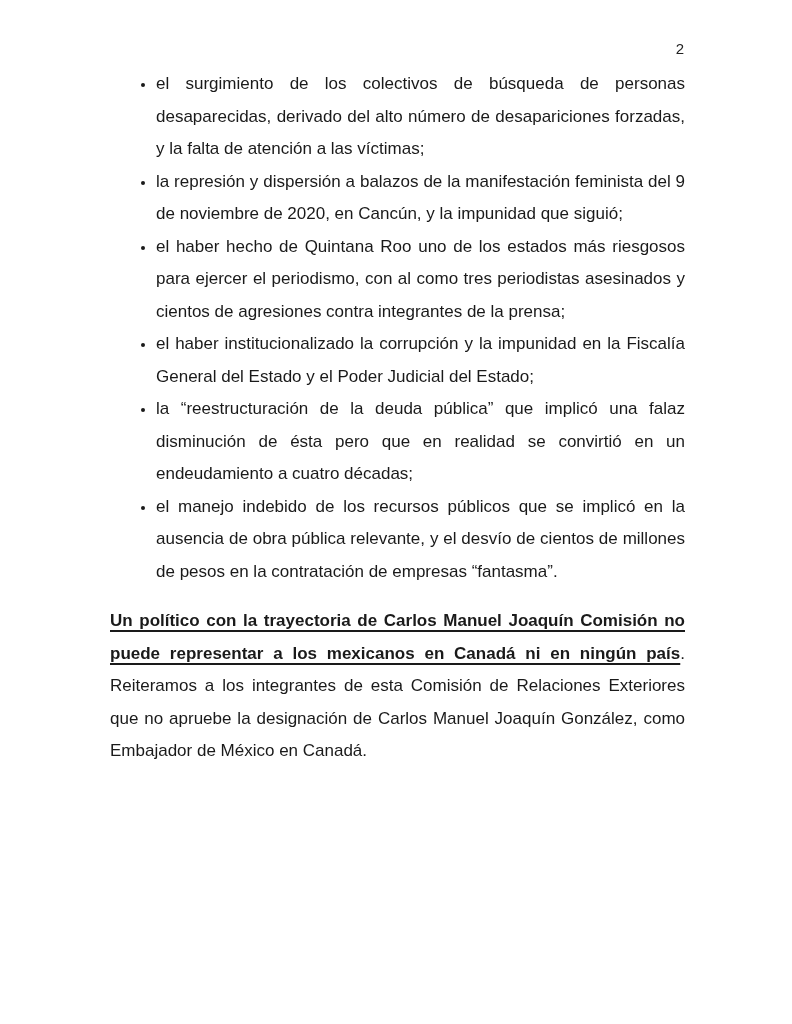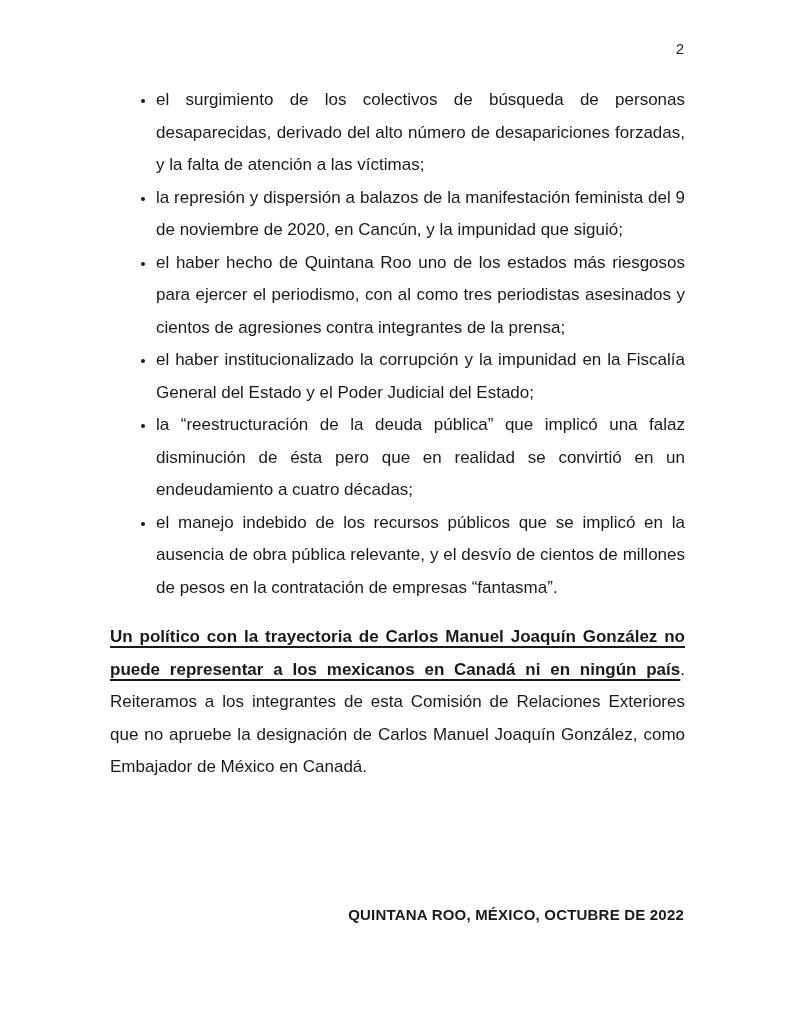--- a/index.html
+++ b/index.html
@@ -19,21 +19,21 @@
     overflow: hidden;
   }
   .page-number {
     position: absolute;
     top: 40px;
     right: 108px;
     font-size: 15px;
     color: #222222;
   }
   .bullet-list {
-    margin: 44px 0 0 0;
+    margin: 28px 0 0 0;
     padding: 0 0 0 46px;
     list-style: disc outside;
   }
   .bullet-item {
     font-size: 17px;
     line-height: 32.5px;
     text-align: justify;
     text-justify: inter-word;
     padding-left: 0;
   }
@@ -72,17 +72,16 @@
 
   <ul class="bullet-list">
     <li class="bullet-item">el surgimiento de los colectivos de búsqueda de personas desaparecidas, derivado del alto número de desapariciones forzadas, y la falta de atención a las víctimas;</li>
     <li class="bullet-item">la represión y dispersión a balazos de la manifestación feminista del 9 de noviembre de 2020, en Cancún, y la impunidad que siguió;</li>
     <li class="bullet-item">el haber hecho de Quintana Roo uno de los estados más riesgosos para ejercer el periodismo, con al como tres periodistas asesinados y cientos de agresiones contra integrantes de la prensa;</li>
     <li class="bullet-item">el haber institucionalizado la corrupción y la impunidad en la Fiscalía General del Estado y el Poder Judicial del Estado;</li>
     <li class="bullet-item">la “reestructuración de la deuda pública” que implicó una falaz disminución de ésta pero que en realidad se convirtió en un endeudamiento a cuatro décadas;</li>
     <li class="bullet-item">el manejo indebido de los recursos públicos que se implicó en la ausencia de obra pública relevante, y el desvío de cientos de millones de pesos en la contratación de empresas “fantasma”.</li>
   </ul>
 
-  <p class="closing"><span class="lead">Un político con la trayectoria de Carlos Manuel Joaquín González no puede representar a los mexicanos en Canadá ni en ningún país</span><span class="rest">. Reiteramos a los integrantes de esta Comisión de Relaciones Exteriores que no apruebe la designación de Carlos Manuel Joaquín González, como Embajador de México en Canadá.</span></p>
+  <p class="closing"><span class="lead">Un político con la trayectoria de Carlos Manuel Joaquín Comisión no puede representar a los mexicanos en Canadá ni en ningún país</span><span class="rest">. Reiteramos a los integrantes de esta Comisión de Relaciones Exteriores que no apruebe la designación de Carlos Manuel Joaquín González, como Embajador de México en Canadá.</span></p>
 
-  <div class="dateline">QUINTANA ROO, MÉXICO, OCTUBRE DE 2022</div>
 
 </div>
 
 </body></html>

